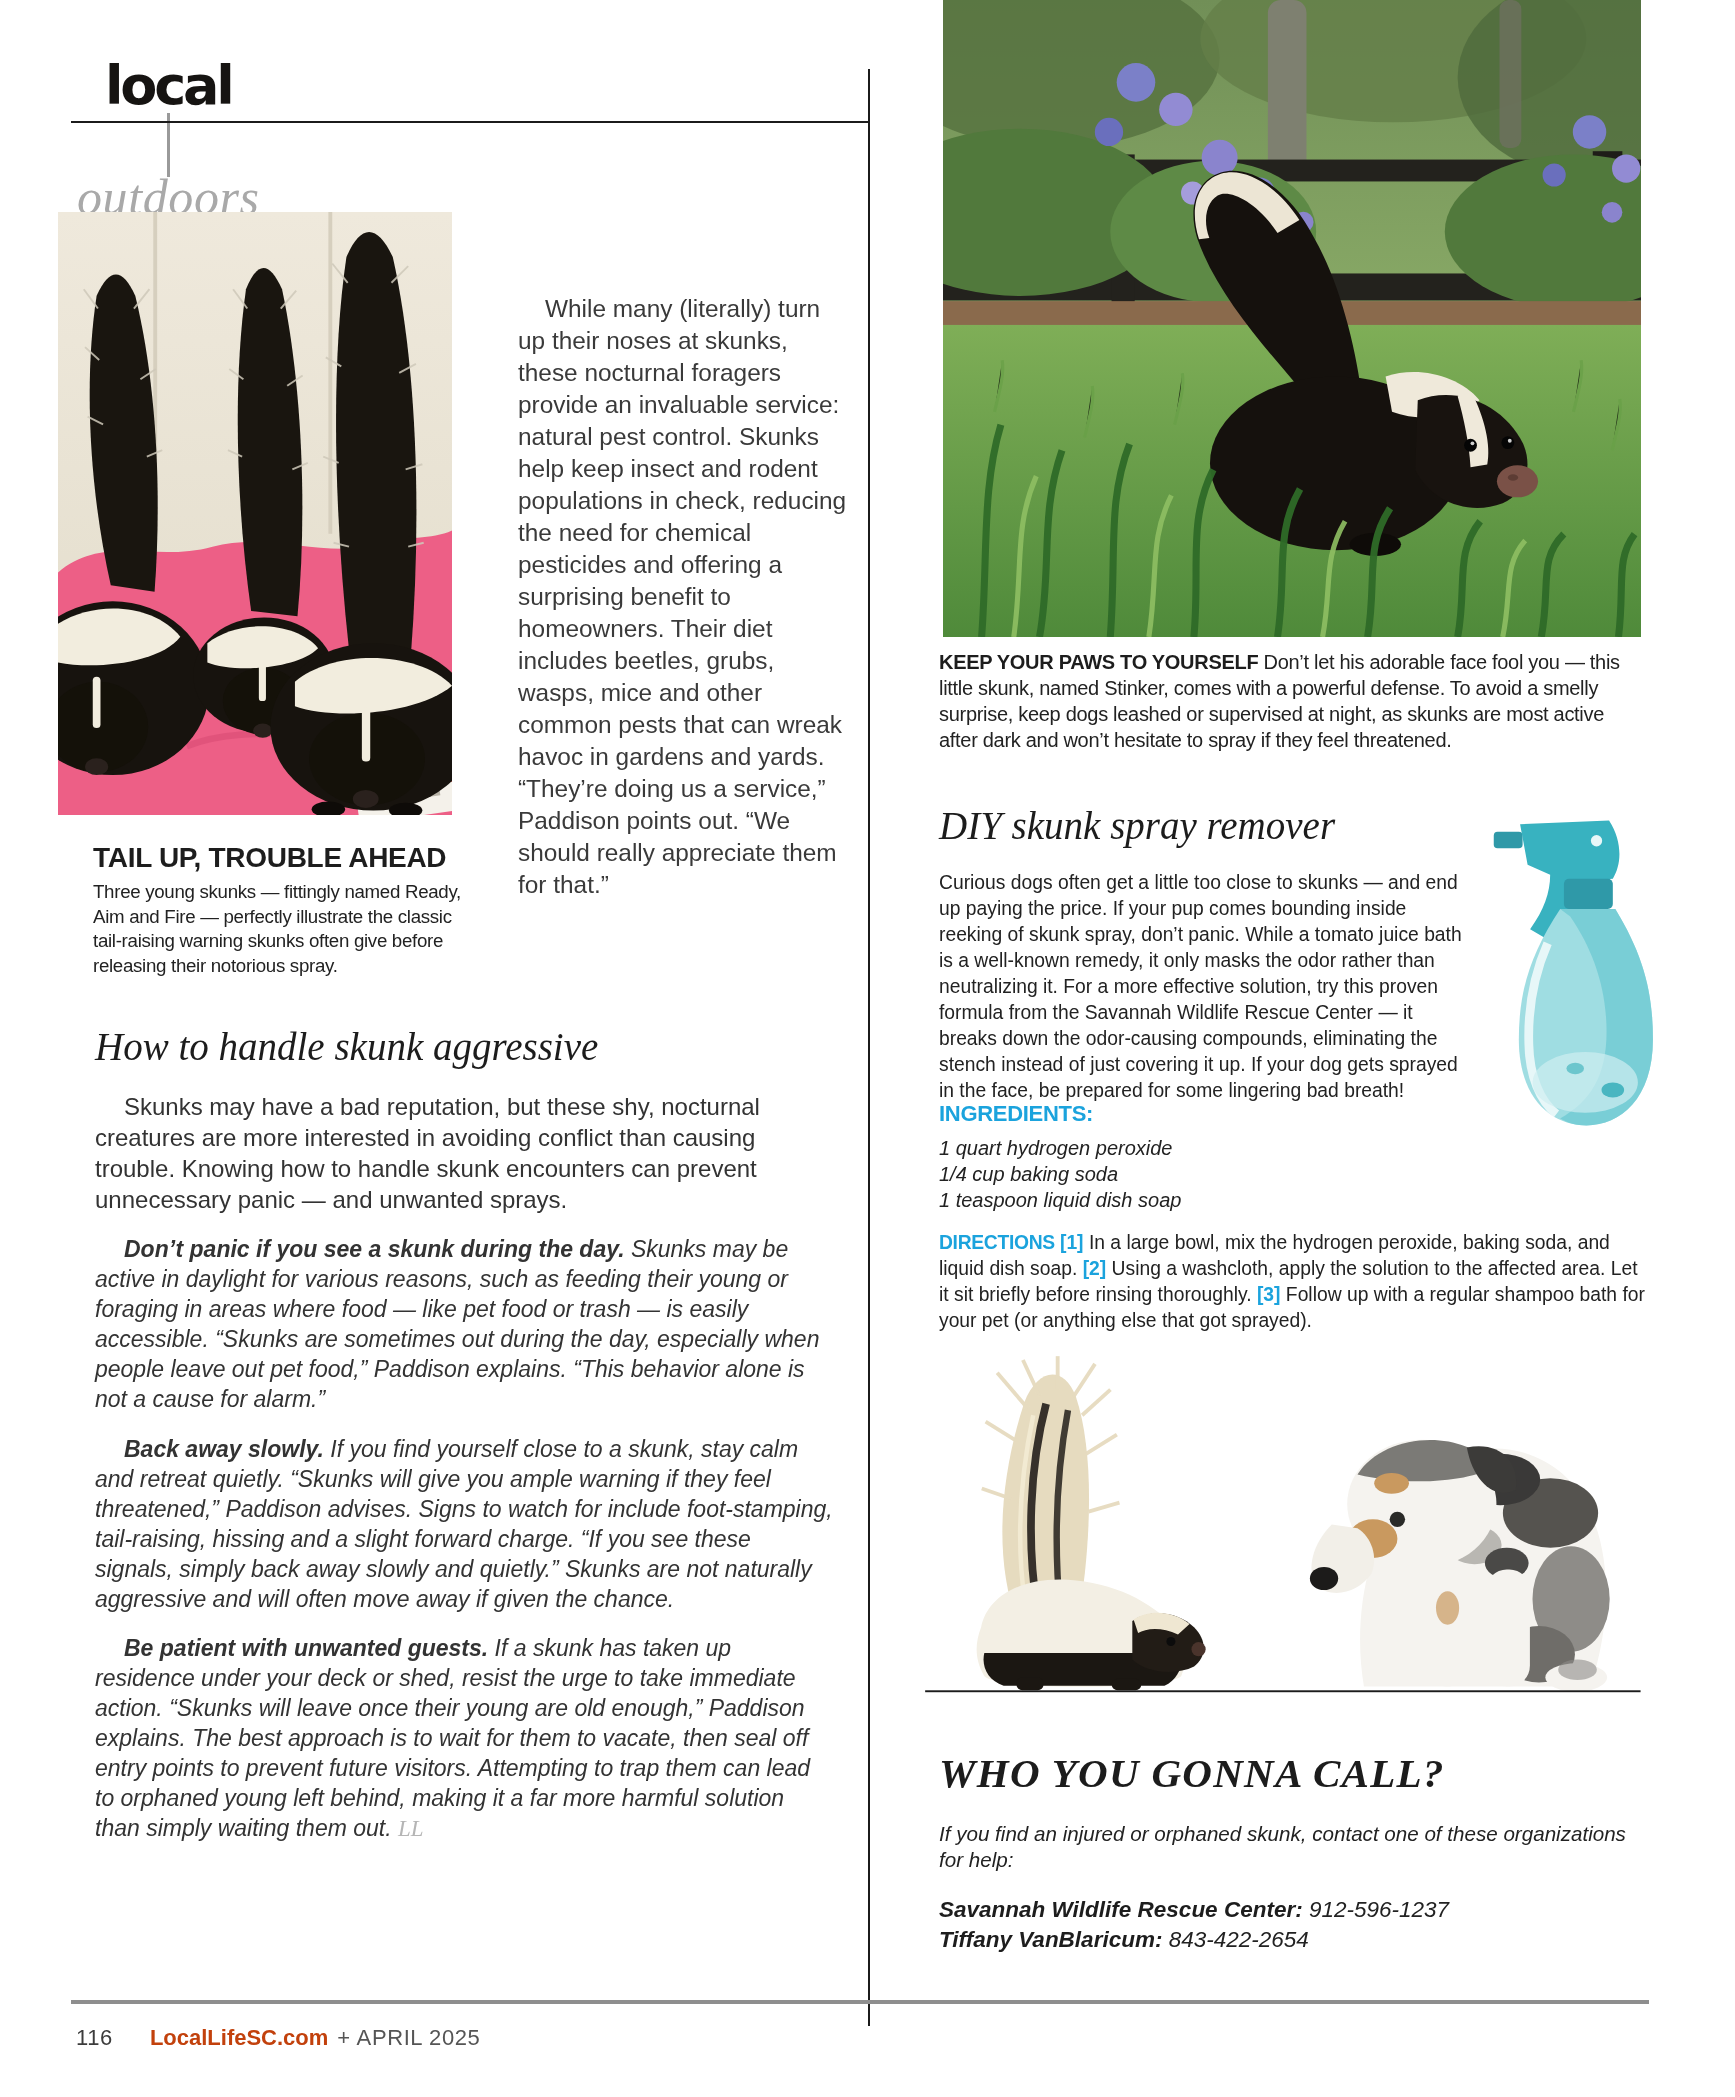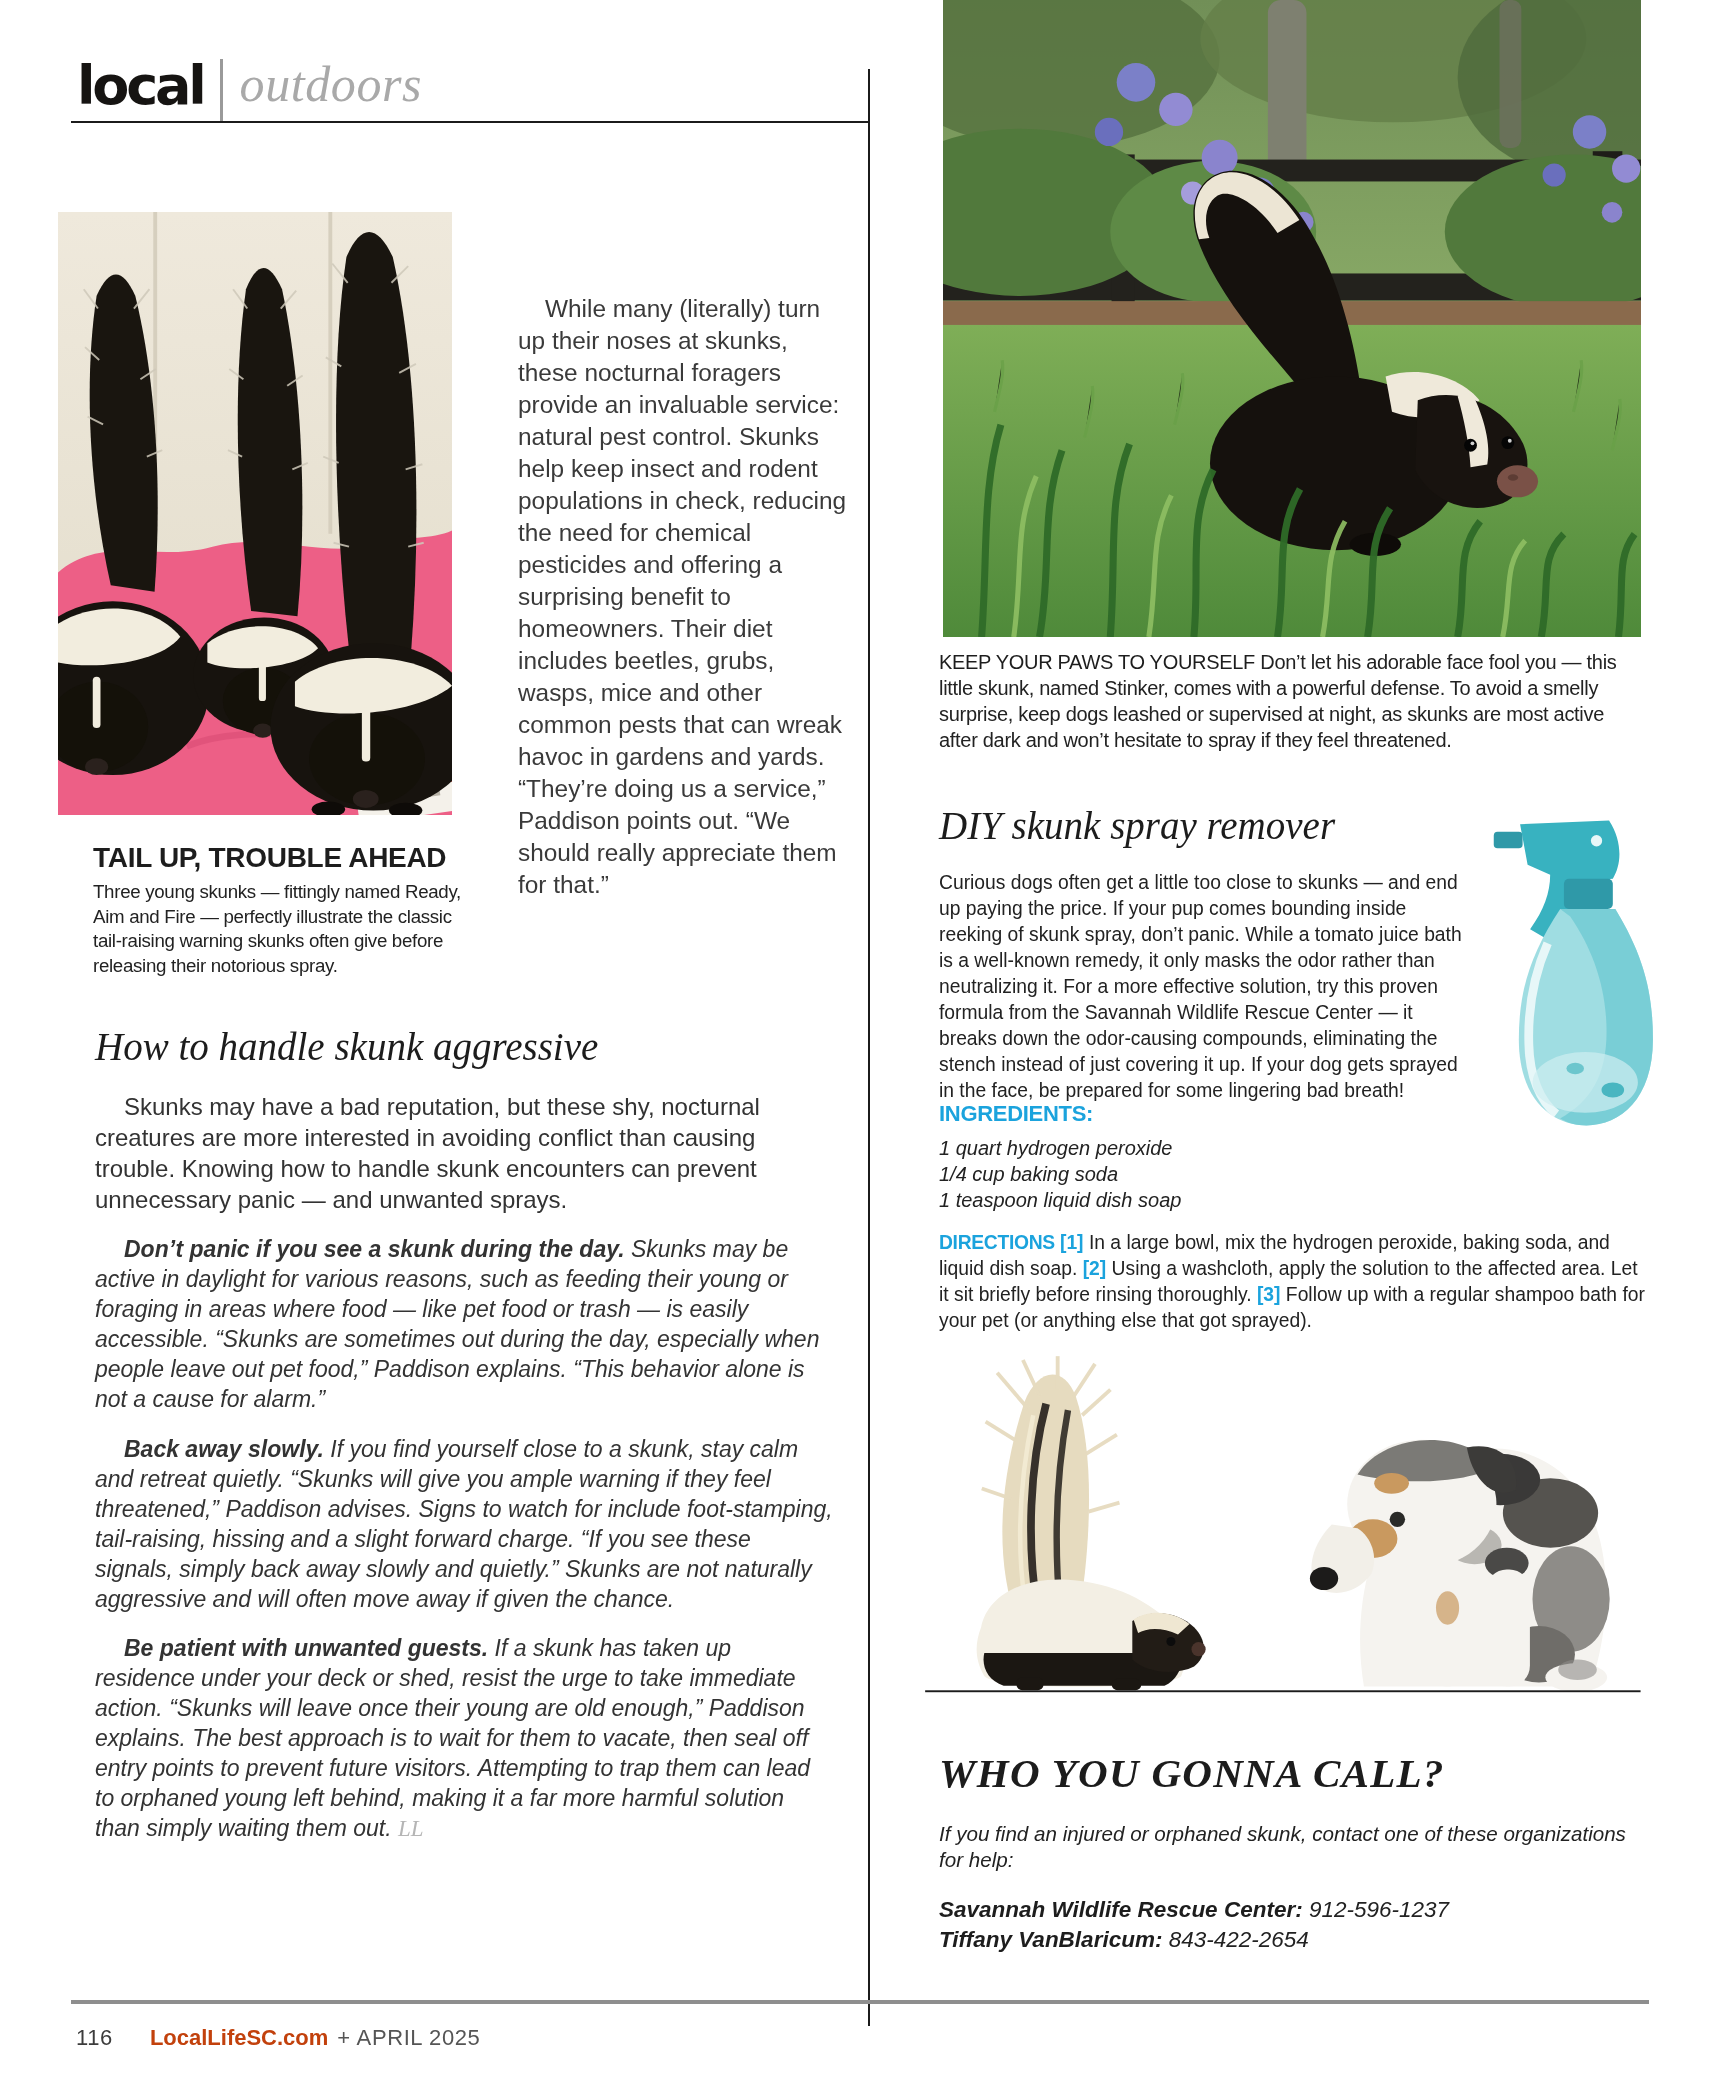--- a/index.html
+++ b/index.html
@@ -1,19 +1,19 @@
 <!DOCTYPE html>
 <html style="font-size:10.3px"><head>
 <meta charset="utf-8">
 <style>
   html,body{margin:0;padding:0;background:#ffffff;}
   .page{position:relative;width:1736px;height:2097px;background:#ffffff;overflow:hidden;
         font-family:"Liberation Sans", sans-serif;color:#2b2b2b;}
   
-  .masthead{position:absolute;left:77px;top:59px;display:flex;align-items:flex-start;}
+  .masthead{position:absolute;left:77px;top:59px;display:flex;align-items:center;flex-direction:column;}
   .logo-local{font-family:"DejaVu Sans", sans-serif;font-weight:bold;font-size:54px;
               letter-spacing:-3.2px;color:#161412;line-height:1;}
   .logo-bar{display:inline-block;width:2.6px;height:64px;background:#9a9a9a;margin:0 16.7px -5.1px 16.7px;}
   .logo-section{font-family:"Liberation Serif", serif;font-style:italic;font-size:50px;
                 color:#a9a9a9;line-height:1;letter-spacing:0.6px;}
   .header-rule{position:absolute;left:71px;top:121px;width:798px;height:1.9px;background:#1b1b1b;}
   .v-divider{position:absolute;left:868px;top:69px;width:1.9px;height:1957px;background:#1b1b1b;}
   
   .photo{position:absolute;display:block;}
   #photo-left{left:58px;top:212px;width:394px;height:603px;}
@@ -31,21 +31,21 @@
   .howto{position:absolute;left:95px;top:1024px;width:740px;}
   .script-heading{font-family:"Liberation Serif", serif;font-style:italic;font-weight:normal;
                   font-size:39px;color:#1c1c1c;margin:0 0 22px 0;letter-spacing:0;}
   .howto-intro{font-size:24px;line-height:31px;color:#333;text-indent:29px;margin:0 0 19.3px 0;}
   .tip{font-size:23px;line-height:30px;font-style:italic;color:#333;text-indent:29px;margin:0 0 19.3px 0;}
   .tip-lead{font-weight:bold;}
   .endmark{font-family:"Liberation Serif", serif;font-style:italic;color:#b5b5b5;}
   
   .caption-right{position:absolute;left:939px;top:649px;width:682px;
                  font-size:20px;line-height:26px;color:#222;letter-spacing:-0.3px;}
-  .caption-lead{font-weight:normal;color:#1d1d1d;}
+  .caption-lead{font-weight:bold;color:#1d1d1d;}
   .diy-heading{position:absolute;left:939px;top:803px;width:579px;}
   .diy-para{position:absolute;left:939px;top:870px;width:708px;
             font-size:19.3px;line-height:26px;color:#222;}
   .bottle-spacer{float:right;width:180px;height:264px;}
   .ingredients{position:absolute;left:939px;top:1101px;width:515px;}
   .ing-label{font-weight:bold;font-size:22px;color:#1ba3dd;margin:0 0 7.7px 0;letter-spacing:-0.3px;}
   .ing-item{font-style:italic;font-size:20px;line-height:26px;color:#222;margin:0;}
   .directions{position:absolute;left:939px;top:1230px;width:708px;
               font-size:19.3px;line-height:26px;color:#222;}
   .seg-label{font-weight:bold;color:#1ba3dd;letter-spacing:-0.3px;}

